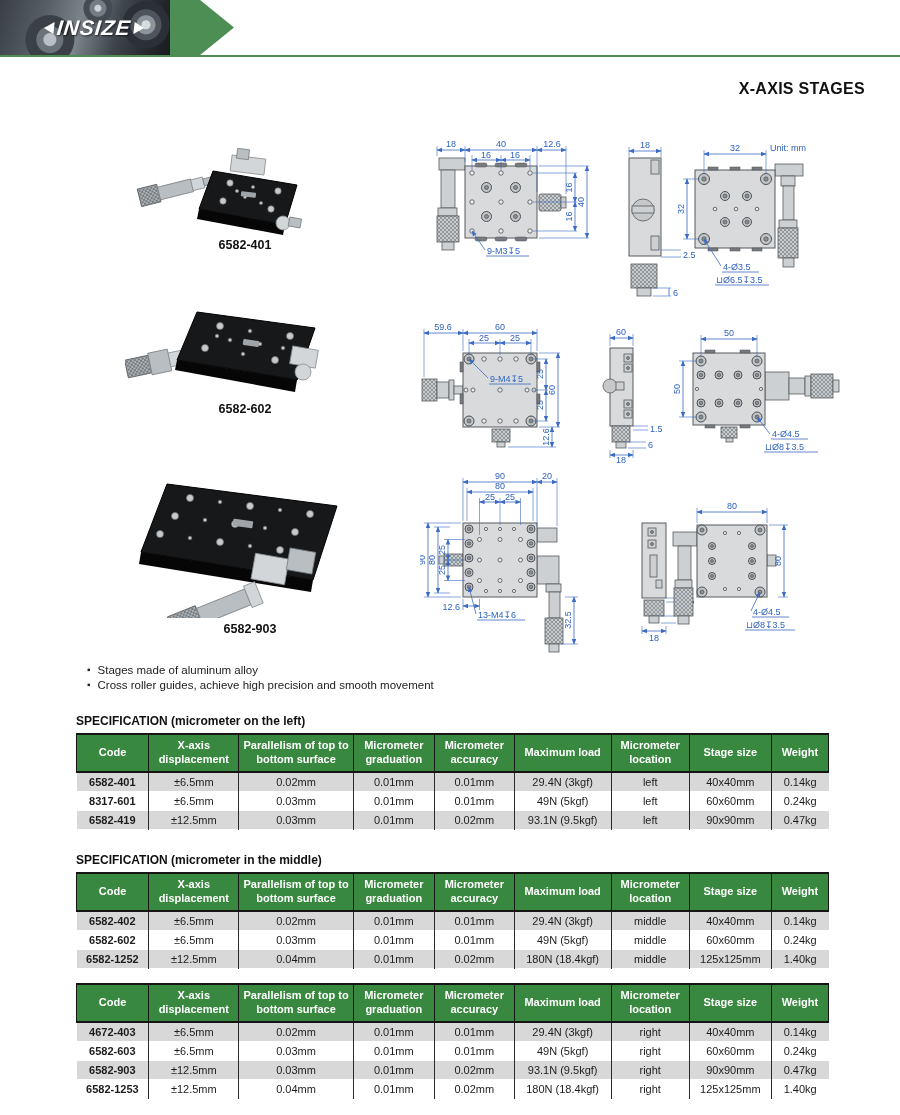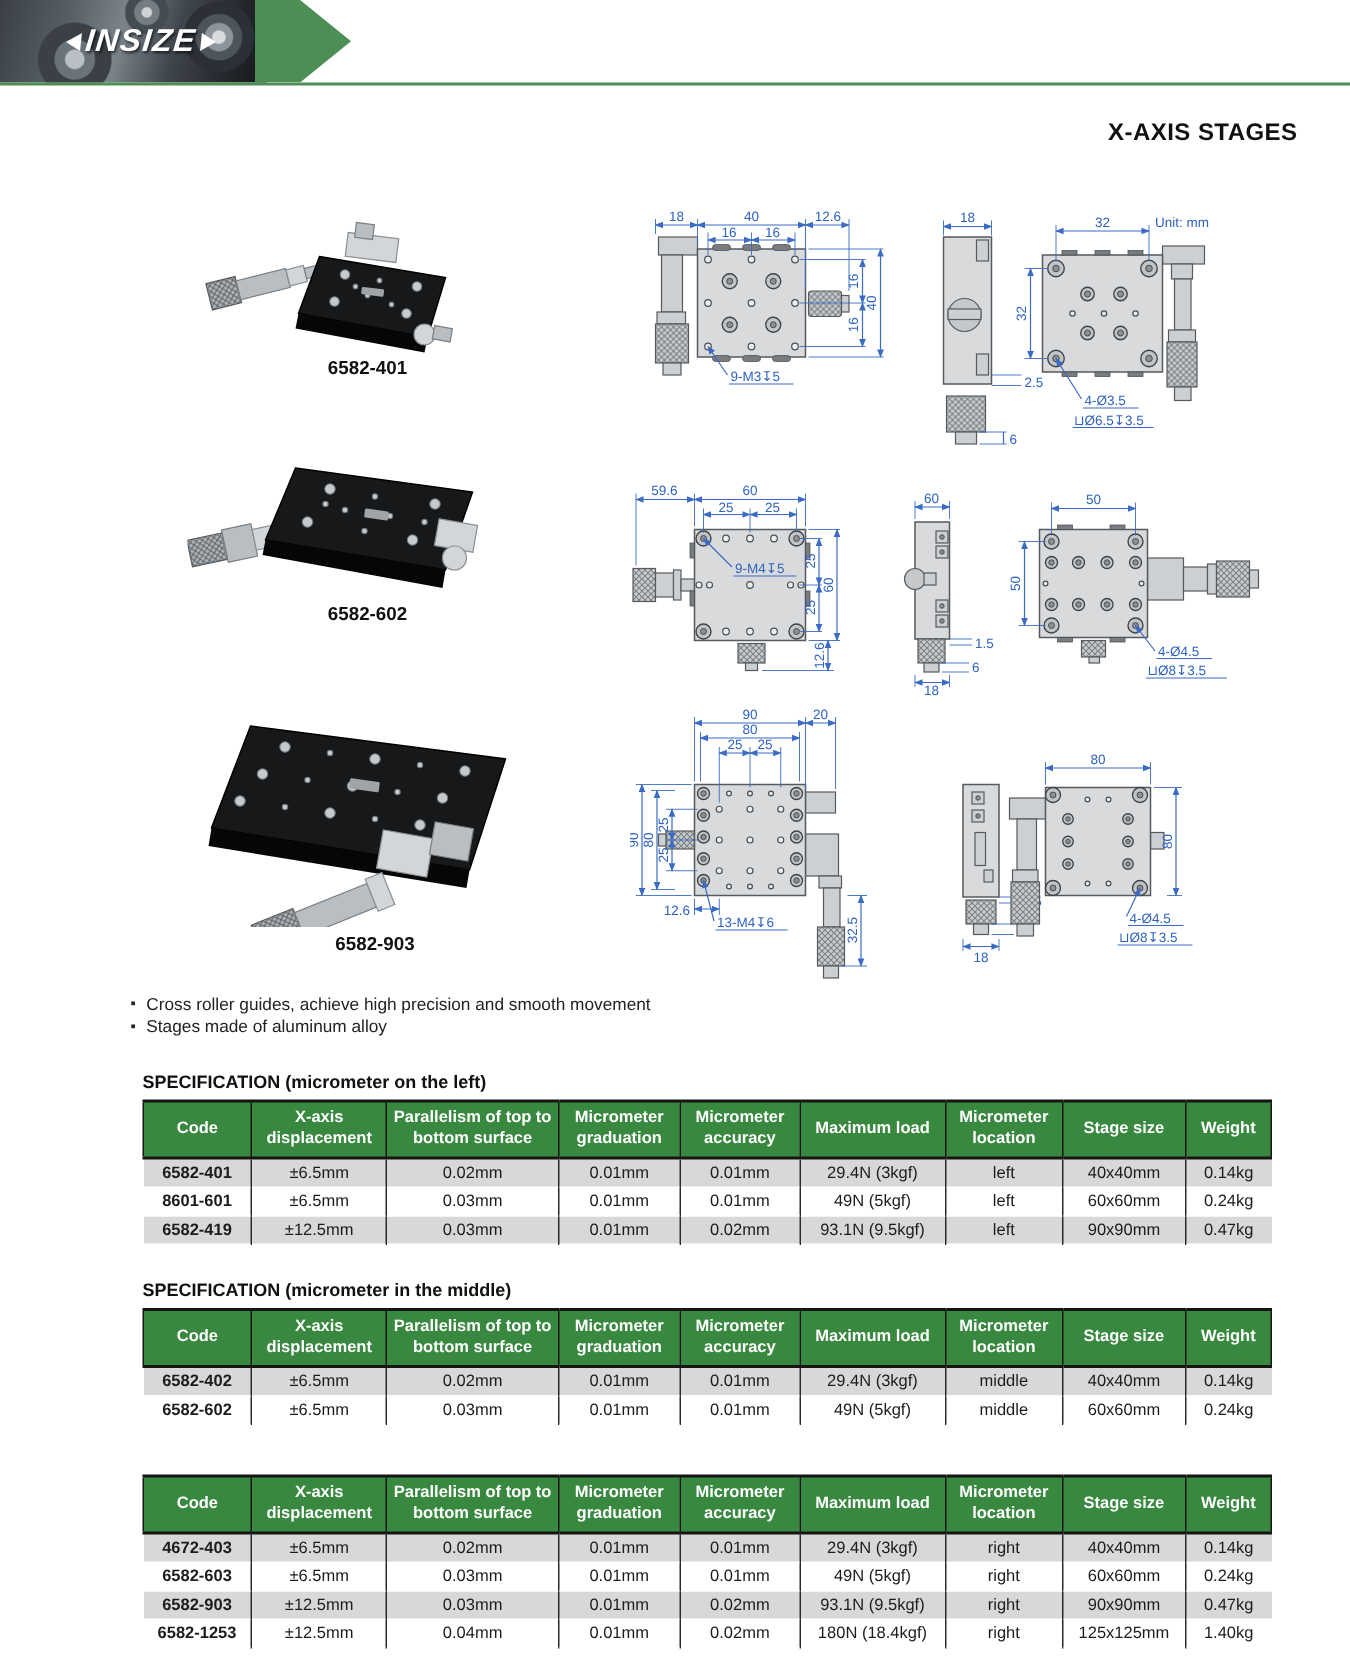--- a/index.html
+++ b/index.html
@@ -50,21 +50,21 @@
   svg .pmetal2{fill:#d2d6d9;stroke:#8a8f93;stroke-width:.8;}
   svg .plogo{fill:#9fa4a8;}
 
   
   .features{position:absolute;left:87px;top:663px;font-size:11.5px;color:#222;}
   .features ul{list-style:none;margin:0;padding:0;}
   .features li{line-height:15px;}
   .features li::before{content:"▪";margin-right:7px;font-size:10px;position:relative;top:-1px;}
 
   
-  .spec{position:absolute;left:95px;width:753px;}
+  .spec{position:absolute;left:76px;width:753px;}
   .spec-title{font-weight:bold;font-size:12px;color:#111;margin-bottom:5px;}
   table.spec-table{border-collapse:collapse;width:753px;table-layout:fixed;font-size:11px;}
   table.spec-table thead th{background:#38883f;color:#fff;font-weight:bold;padding:3px 2px;
     border:1px solid #151515;border-top-width:2px;border-bottom-width:2px;font-size:11px;line-height:1.25;height:30px;}
   table.spec-table tbody td{text-align:center;padding:1px 2px;height:16px;color:#1c1c1c;}
   table.spec-table tbody td+td{border-left:1px solid #2a2a2a;}
   table.spec-table tbody tr:nth-child(odd){background:#d8d8d8;}
   table.spec-table tbody tr:nth-child(even){background:#ffffff;}
   table.spec-table tbody tr{border-bottom:1.5px solid #fff;}
   table.spec-table tbody td:first-child{font-weight:bold;}
@@ -657,22 +657,22 @@
     <line class="dim" x1="340" y1="122" x2="331" y2="141" marker-start="url(#m3)"></line>
     <text class="dimt ta-s" x="333" y="145">4-Ø4.5</text>
     <line class="dim" x1="332" y1="147" x2="369" y2="147"></line>
     <text class="dimt ta-s" x="326" y="158">⊔Ø8↧3.5</text>
     <line class="dim" x1="325" y1="160" x2="375" y2="160"></line>
   </g>
 </svg>
 
 <div class="features">
   <ul>
+      <li>Stages made of aluminum alloy</li>
       <li>Cross roller guides, achieve high precision and smooth movement</li>
-      <li>Stages made of aluminum alloy</li>
     </ul>
 </div>
 
 <div class="spec" style="top:714px">
   <div class="spec-title">SPECIFICATION (micrometer on the left)</div>
   <table class="spec-table">
     <colgroup>
         <col class="c0">
         <col class="c1">
         <col class="c2">
@@ -702,21 +702,21 @@
           <td>±6.5mm</td>
           <td>0.02mm</td>
           <td>0.01mm</td>
           <td>0.01mm</td>
           <td>29.4N (3kgf)</td>
           <td>left</td>
           <td>40x40mm</td>
           <td>0.14kg</td>
         </tr>
         <tr>
-          <td>8601-601</td>
+          <td>8317-601</td>
           <td>±6.5mm</td>
           <td>0.03mm</td>
           <td>0.01mm</td>
           <td>0.01mm</td>
           <td>49N (5kgf)</td>
           <td>left</td>
           <td>60x60mm</td>
           <td>0.24kg</td>
         </tr>
         <tr>
@@ -777,20 +777,31 @@
           <td>6582-602</td>
           <td>±6.5mm</td>
           <td>0.03mm</td>
           <td>0.01mm</td>
           <td>0.01mm</td>
           <td>49N (5kgf)</td>
           <td>middle</td>
           <td>60x60mm</td>
           <td>0.24kg</td>
         </tr>
+        <tr>
+          <td>6582-1252</td>
+          <td>±12.5mm</td>
+          <td>0.04mm</td>
+          <td>0.01mm</td>
+          <td>0.02mm</td>
+          <td>180N (18.4kgf)</td>
+          <td>middle</td>
+          <td>125x125mm</td>
+          <td>1.40kg</td>
+        </tr>
       </tbody>
   </table>
 </div>
 
 <div class="spec" style="top:983px">
   <table class="spec-table">
     <colgroup>
         <col class="c0">
         <col class="c1">
         <col class="c2">

